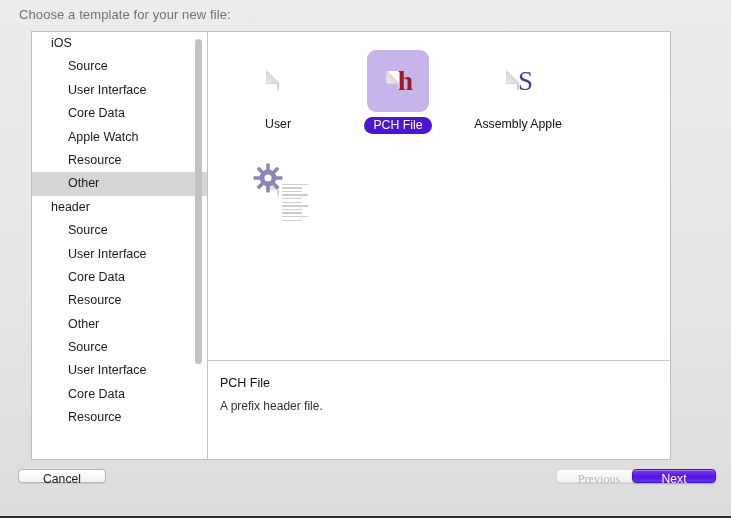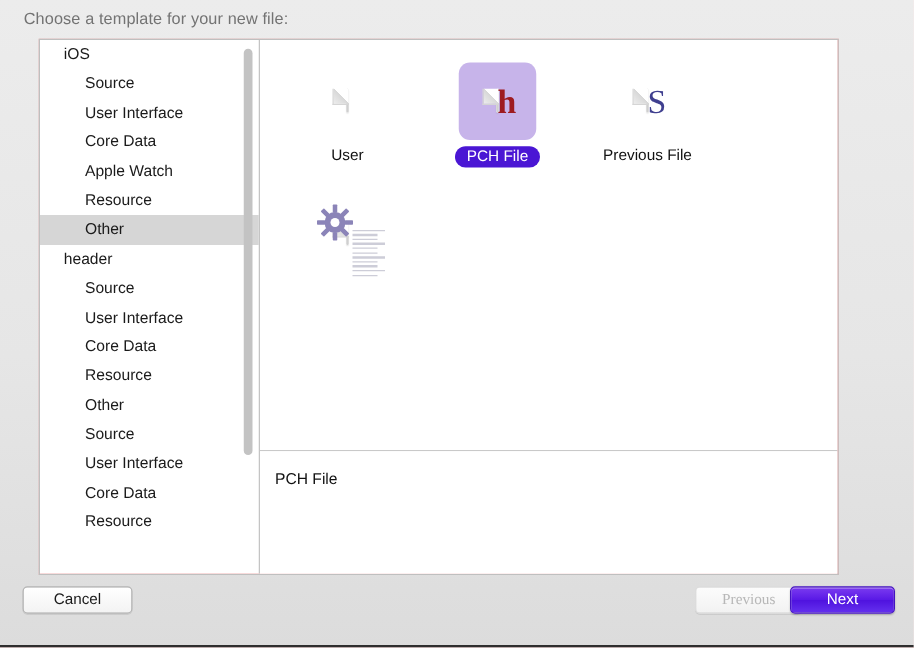--- a/index.html
+++ b/index.html
@@ -217,21 +217,21 @@
   .desc-body {
     font-size: 12px;
     color: #333;
   }
 
   
   .footer { position: absolute; left: 0; right: 0; bottom: 0; height: 58px; }
 
   .btn {
     position: absolute;
-    height: 22px;
+    height: 14px;
     border-radius: 4px;
     font-size: 12.2px;
     line-height: 19px;
     text-align: center;
     border: 1px solid #b4b4b4;
     background: linear-gradient(to bottom, #ffffff 0%, #f3f3f3 100%);
     color: #1a1a1a;
     box-shadow: 0 1px 0.5px rgba(0,0,0,0.08);
     cursor: default;
     user-select: none;
@@ -305,21 +305,21 @@
         <div class="tmpl selected">
           <div class="tmpl-icon-wrap">
             <span><span class="doc"><span class="fold"></span><span class="glyph glyph-h">h</span></span></span>
           </div>
           <div class="tmpl-label">PCH File</div>
         </div>
         <div class="tmpl">
           <div class="tmpl-icon-wrap">
             <span><span class="doc"><span class="fold"></span><span class="glyph glyph-s">S</span></span></span>
           </div>
-          <div class="tmpl-label">Previous File</div>
+          <div class="tmpl-label">Assembly Apple</div>
         </div>
         <div class="tmpl">
           <div class="tmpl-icon-wrap">
             <span><span class="doc cfg"><span class="fold"></span><span class="bar" style="top: 6px; width: 26px;"></span><span class="bar" style="top: 9.6px; width: 20px;"></span><span class="bar" style="top: 13.2px; width: 20px;"></span><span class="bar" style="top: 16.8px; width: 26px;"></span><span class="bar" style="top: 20.4px; width: 20px;"></span><span class="bar" style="top: 24px; width: 20px;"></span><span class="bar" style="top: 27.6px; width: 26px;"></span><span class="bar" style="top: 31.2px; width: 20px;"></span><span class="bar" style="top: 34.8px; width: 20px;"></span><span class="bar" style="top: 38.4px; width: 26px;"></span><span class="bar" style="top: 42px; width: 20px;"></span><span class="gear"><svg viewBox="0 0 100 100" width="30" height="30">
                     <g>
                       <rect x="44" y="2" width="12" height="22" rx="2" fill="#8b84b8" transform="rotate(0 50 50)"></rect>
                       <rect x="44" y="2" width="12" height="22" rx="2" fill="#8b84b8" transform="rotate(45 50 50)"></rect>
                       <rect x="44" y="2" width="12" height="22" rx="2" fill="#8b84b8" transform="rotate(90 50 50)"></rect>
                       <rect x="44" y="2" width="12" height="22" rx="2" fill="#8b84b8" transform="rotate(135 50 50)"></rect>
                       <rect x="44" y="2" width="12" height="22" rx="2" fill="#8b84b8" transform="rotate(180 50 50)"></rect>
@@ -329,20 +329,21 @@
                       <circle cx="50" cy="50" r="28" fill="#8b84b8"></circle>
                       <circle cx="50" cy="50" r="12" fill="#ffffff"></circle>
                     </g>
                   </svg></span></span></span>
           </div>
         </div>
       </div>
     <div class="divider"></div>
     <div class="desc">
       <div class="desc-title">PCH File</div>
+      <div class="desc-body">A prefix header file.</div>
     </div>
   </div>
 
 </div>
 
 <div class="footer">
   <div class="btn btn-cancel">Cancel</div>
   <div class="btn btn-prev">Previous</div>
   <div class="btn btn-next">Next</div>
   <div class="bottom-rule"></div>

